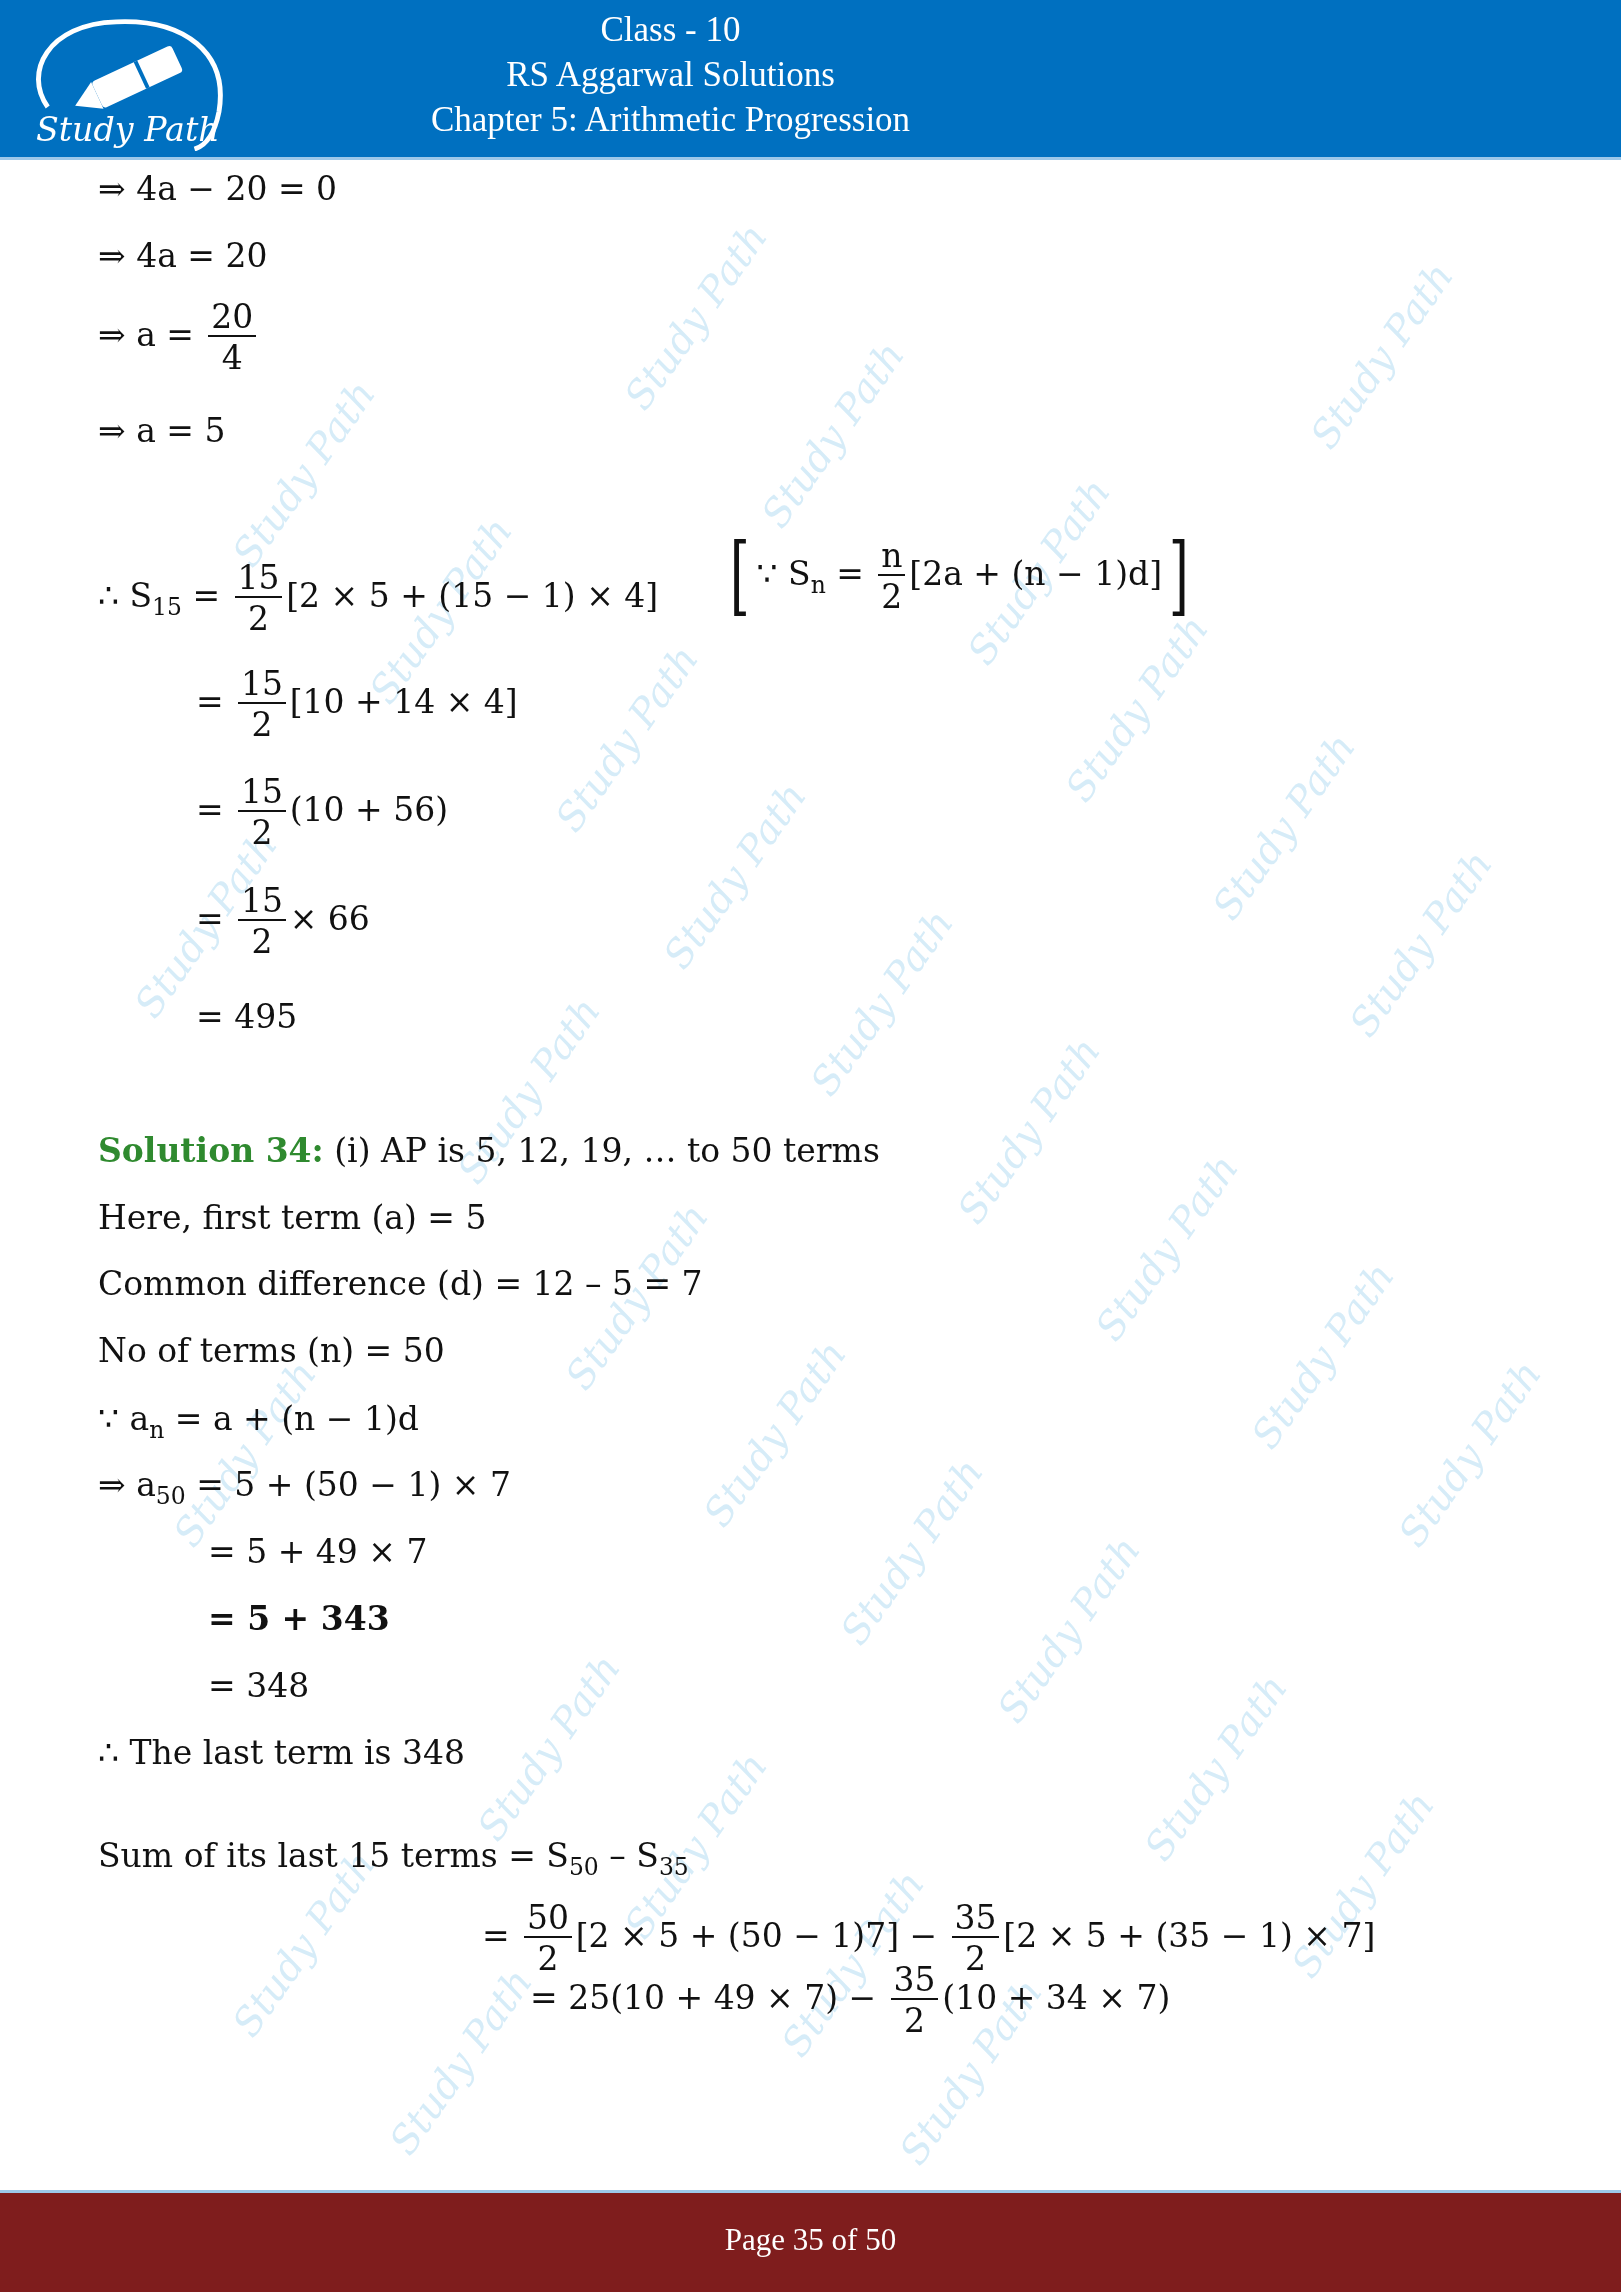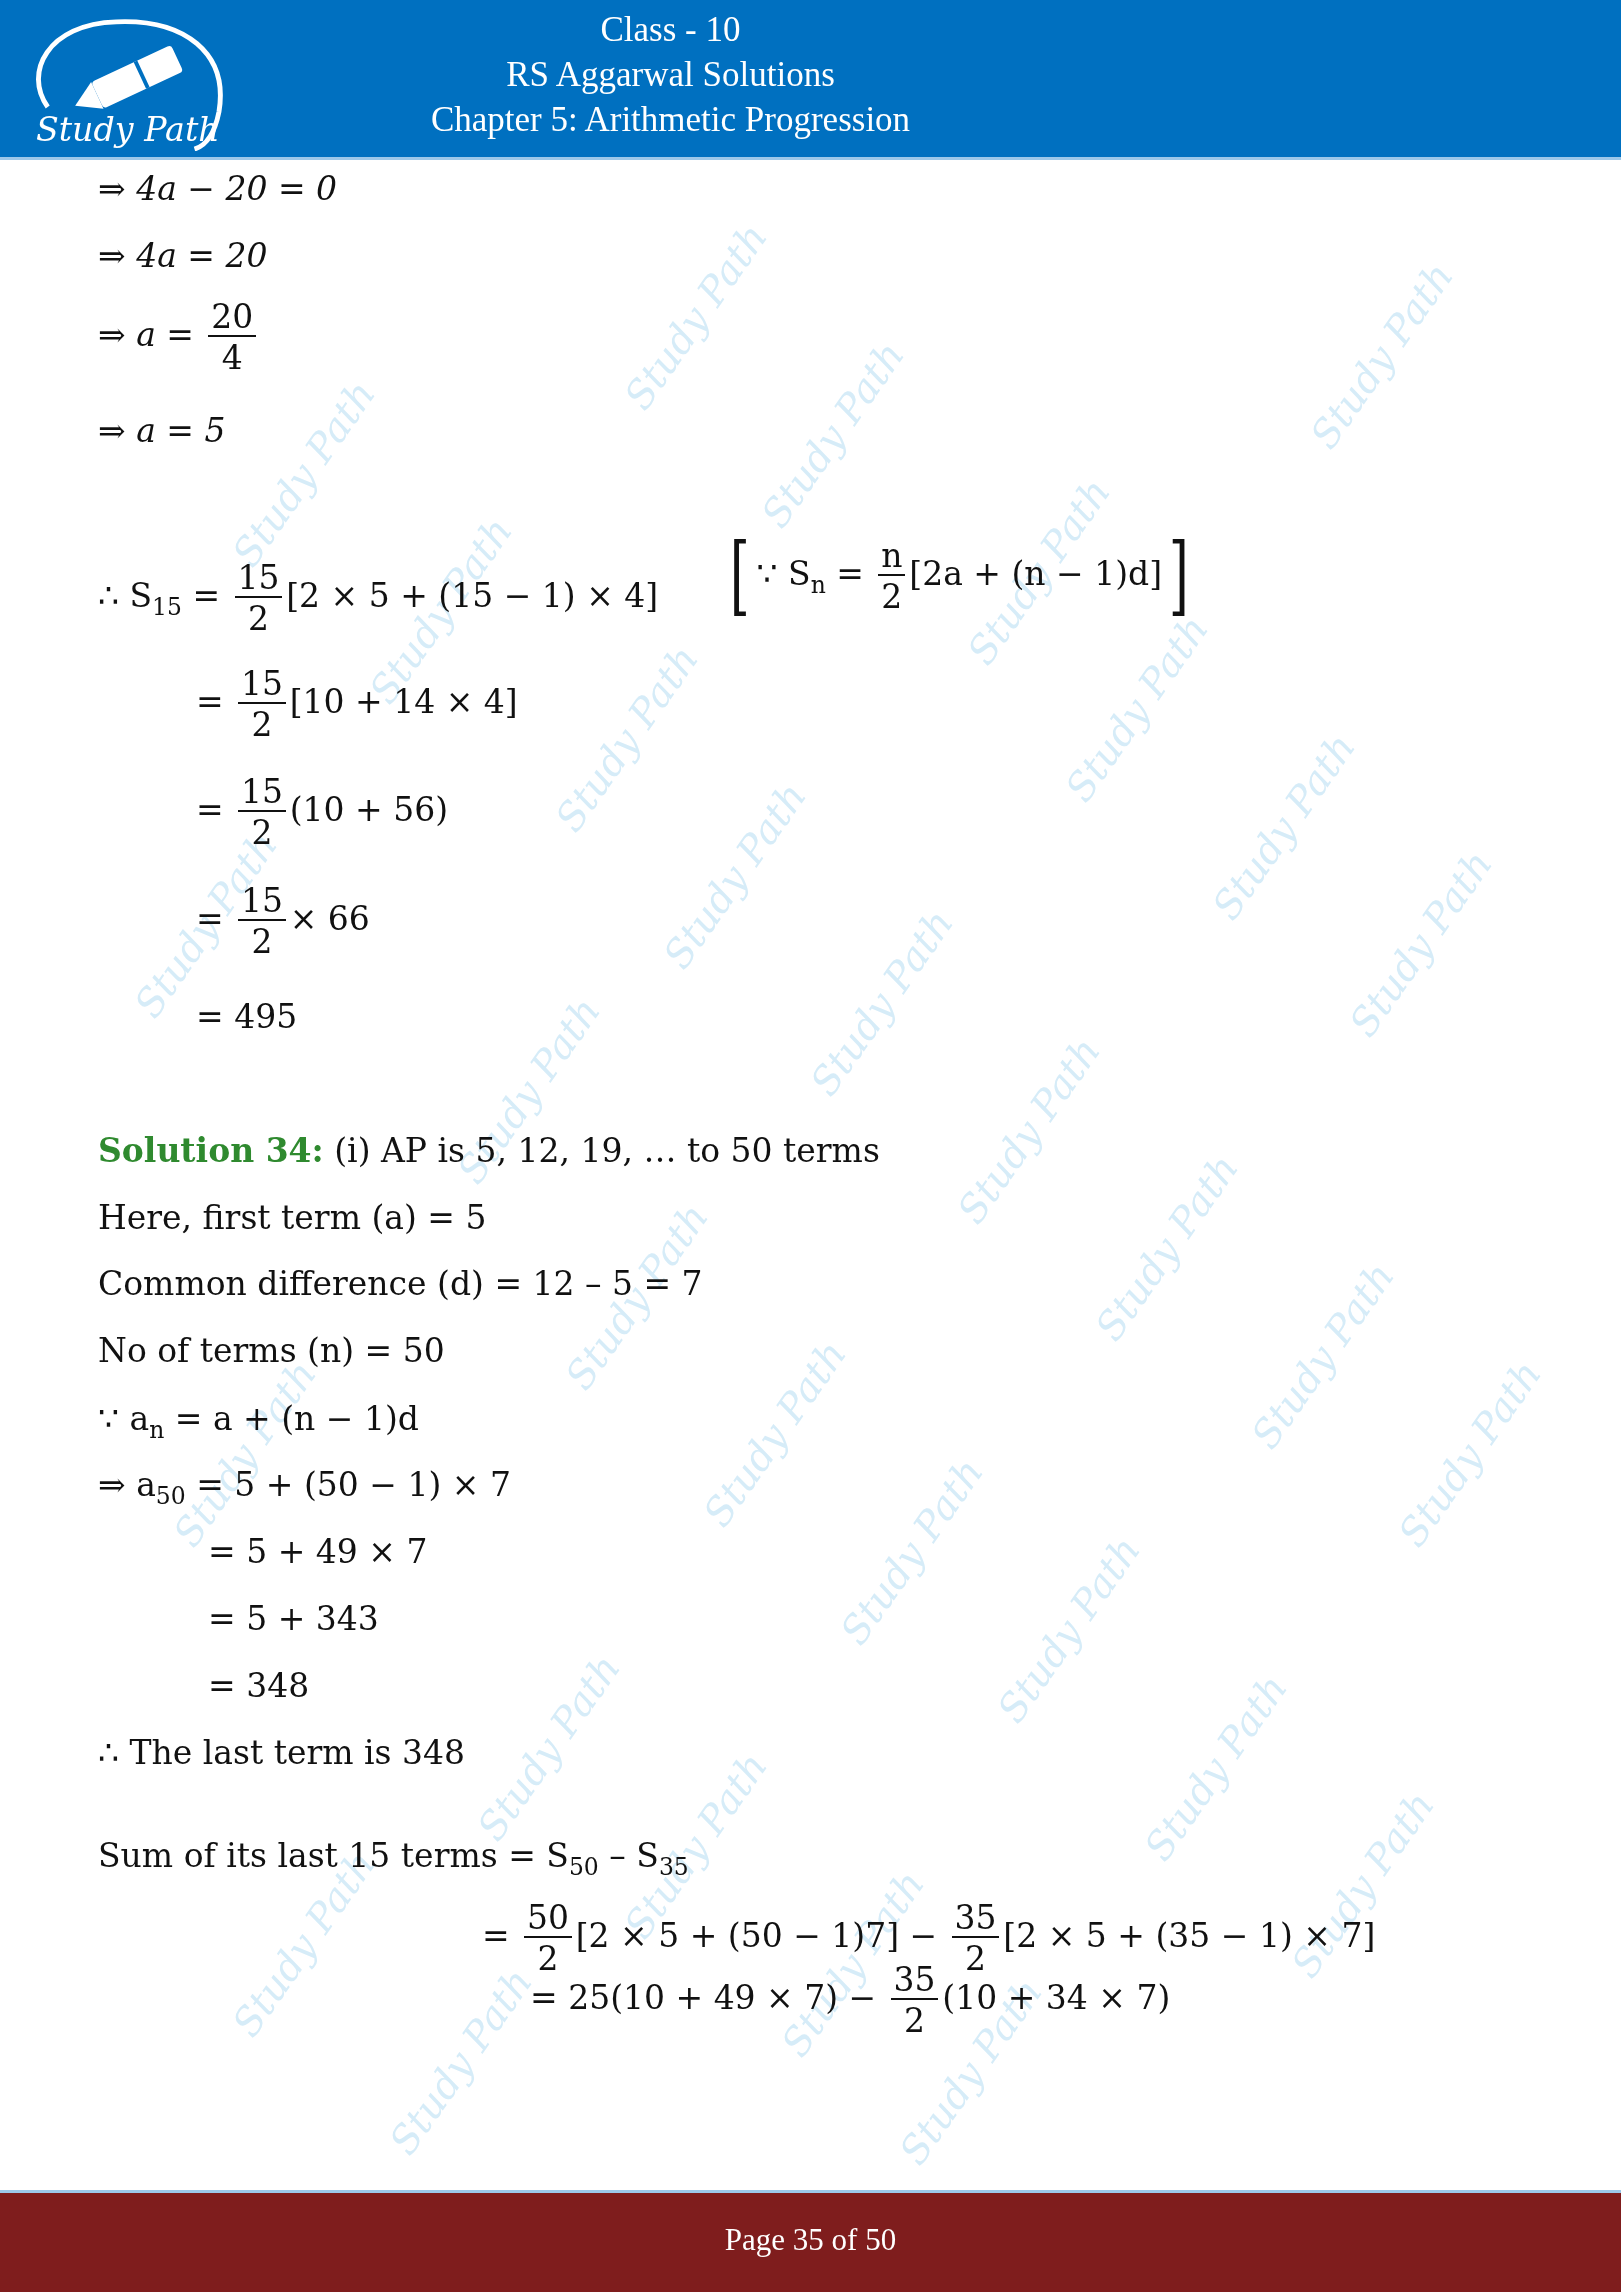--- a/index.html
+++ b/index.html
@@ -6,21 +6,21 @@
   body { width:1621px; height:2293px; position:relative; background:#ffffff; overflow:hidden;
          font-family:"DejaVu Serif", serif; color:#111; }
   .header { position:absolute; left:0; top:0; width:1621px; height:157px; background:#0070C0; color:#fff; }
   .header .sep { position:absolute; left:0; bottom:-2.9px; width:100%; height:2.9px; background:#9cc8ea; }
   .hline { position:absolute; left:0; width:1341px; text-align:center; font-family:"Liberation Serif", serif; font-size:35px; color:#fff; }
   .logo { position:absolute; left:17.6px; top:13.7px; width:216px; height:137px; }
   .footer { position:absolute; left:0; top:2193px; width:1621px; height:100px; background:#7f1d1d; }
   .footer .sep { position:absolute; left:0; top:-2.9px; width:100%; height:2.9px; background:#9cc8ea; }
   .footer .pg { position:absolute; left:0; width:100%; top:29px; text-align:center; font-family:"Liberation Serif", serif; font-size:31px; color:#fff; }
   .ln { position:absolute; font-family:"DejaVu Serif", serif; font-size:33px; white-space:nowrap; line-height:1; }
-  .it { font-style:italic; }
+  .it { }
   .frac { display:inline-block; vertical-align:middle; text-align:center; margin:0 3.9px; }
   .frac .n { display:block; border-bottom:2.9px solid #111; padding:0 2.9px 2px; }
   .frac .d { display:block; padding-top:3.9px; }
   sub { font-size:23.5px; vertical-align:-7.8px; }
   .label { color:#2f8a2f; font-weight:bold; }
   .bigbr { display:inline-block; font-size:86px; vertical-align:middle; transform:scaleX(0.6); line-height:0.9; }
   .wm { position:absolute; font-family:"DejaVu Serif", serif; font-style:italic; font-size:39px; color:#d6ecf8; transform:rotate(-55deg); pointer-events:none; }
 </style>
 </head>
 <body>
@@ -110,21 +110,21 @@
 <div class="ln" style="left:98px;top:1201px;">Here, first term (a) = 5</div>
 <div class="ln" style="left:98px;top:1267px;">Common difference (d) = 12 – 5 = 7</div>
 <div class="ln" style="left:98px;top:1334px;">No of terms (n) = 50</div>
 <div class="ln" style="left:98px;top:1402px;">
   <span>∵ a</span><sub>n</sub><span> = a + (n − 1)d</span>
 </div>
 <div class="ln" style="left:98px;top:1468px;">
   <span>⇒ a</span><sub>50</sub><span> = 5 + (50 − 1) × 7</span>
 </div>
 <div class="ln" style="left:208px;top:1535px;">= 5 + 49 × 7</div>
-<div class="ln" style="left:208px;top:1602px;">= 5 + 343</div>
+<div class="ln" style="left:208px;top:1602px;font-weight:bold;">= 5 + 343</div>
 <div class="ln" style="left:208px;top:1669px;">= 348</div>
 <div class="ln" style="left:98px;top:1736px;">∴ The last term is 348</div>
 
 <div class="ln" style="left:98px;top:1839px;">
   <span>Sum of its last 15 terms = S</span><sub>50</sub><span> – S</span><sub>35</sub>
 </div>
 <div class="ln" style="left:482px;top:1901px;">
   <span>=</span>
   <span class="frac"><span class="n">50</span><span class="d">2</span></span><span>[2 × 5 + (50 − 1)7] −</span>
   <span class="frac"><span class="n">35</span><span class="d">2</span></span><span>[2 × 5 + (35 − 1) × 7]</span>

